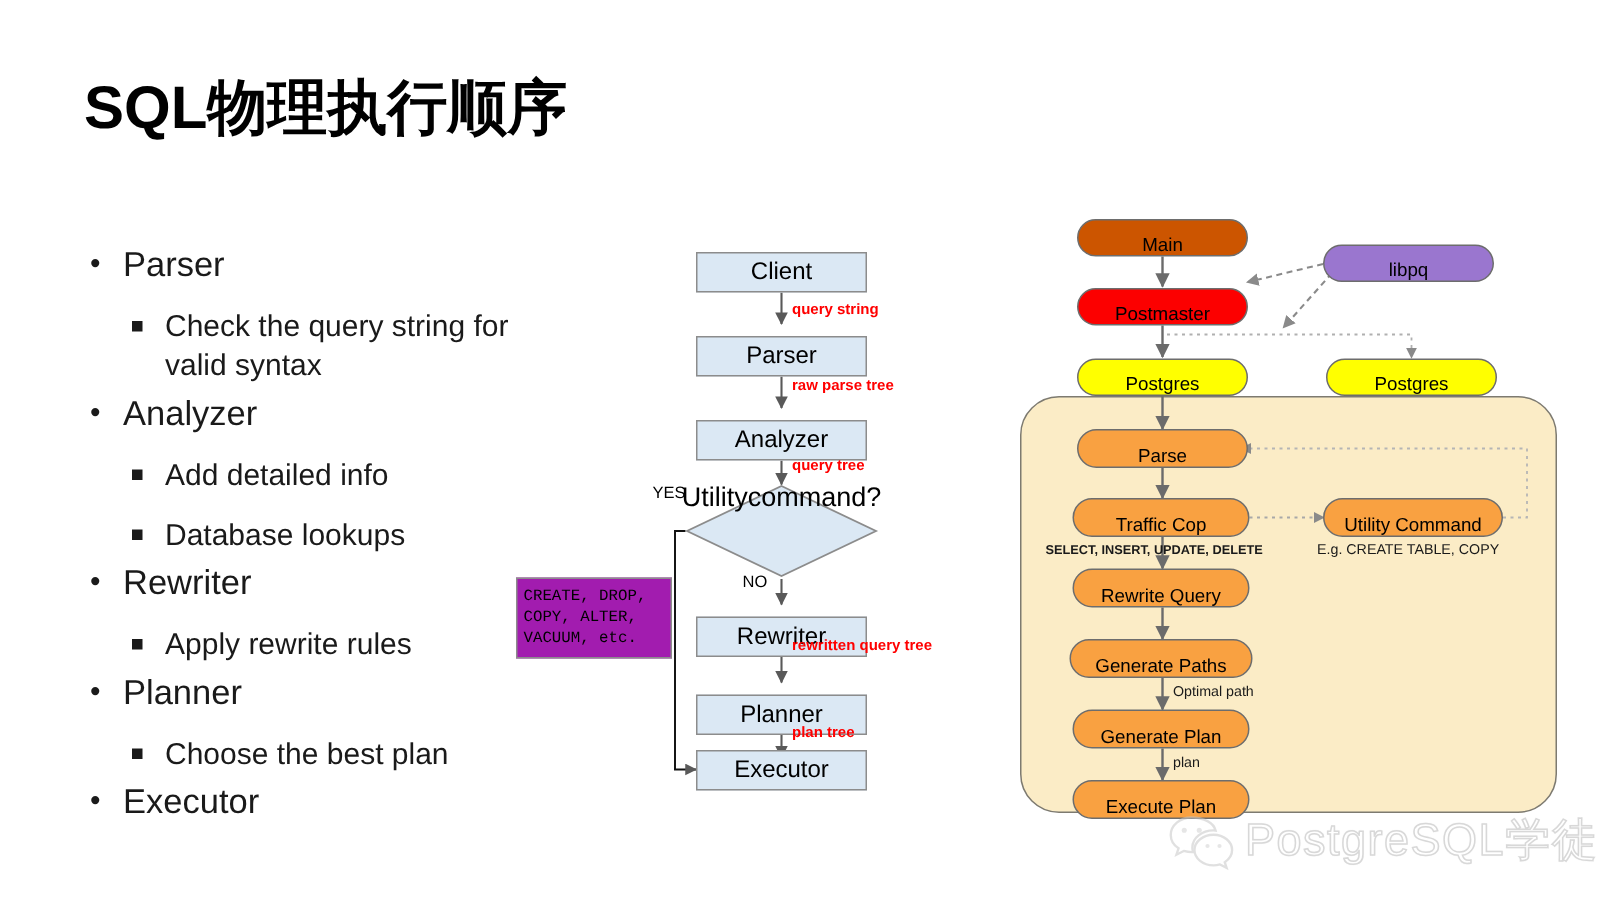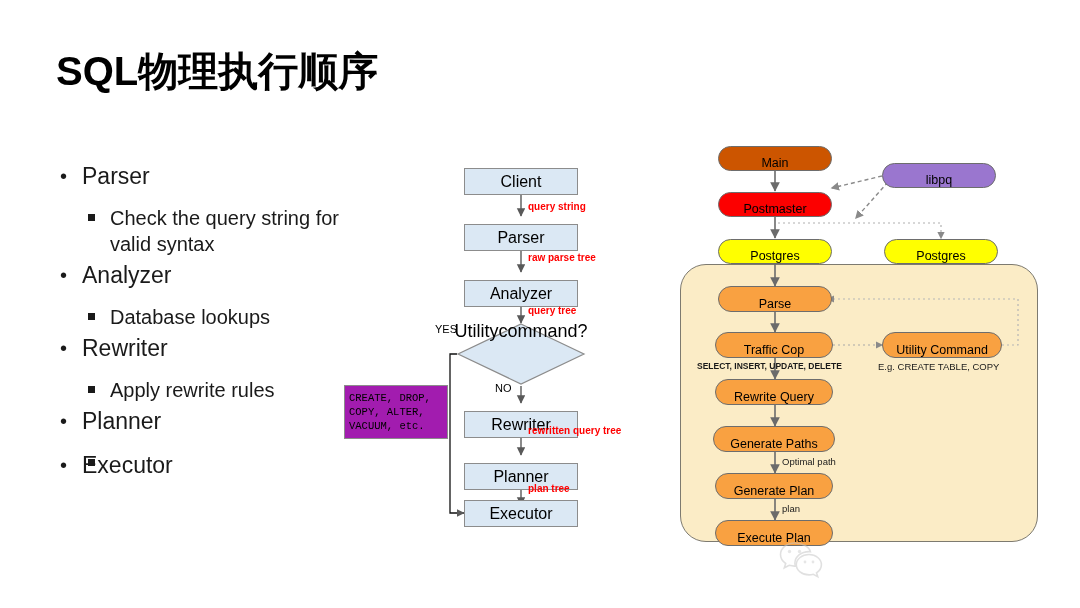--- a/index.html
+++ b/index.html
@@ -221,20 +221,21 @@
     <span class="sq"></span>
     <span>Check the query string for valid syntax</span>
   </div>
 
   <div class="bullet-l1">
     <span class="dot">•</span>
     <span>Analyzer</span>
   </div>
   <div class="bullet-l2">
     <span class="sq"></span>
+    <span>Add detailed info</span>
   </div>
   <div class="bullet-l2">
     <span class="sq"></span>
     <span>Database lookups</span>
   </div>
 
   <div class="bullet-l1">
     <span class="dot">•</span>
     <span>Rewriter</span>
   </div>
@@ -242,20 +243,21 @@
     <span class="sq"></span>
     <span>Apply rewrite rules</span>
   </div>
 
   <div class="bullet-l1">
     <span class="dot">•</span>
     <span>Planner</span>
   </div>
   <div class="bullet-l2">
     <span class="sq"></span>
+    <span>Choose the  best plan</span>
   </div>
 
   <div class="bullet-l1">
     <span class="dot">•</span>
     <span>Executor</span>
   </div>
 
 </div>
 
 <div id="flow-mid">
@@ -432,13 +434,14 @@
   <svg width="46" height="38" viewBox="0 0 46 38">
     <path d="M16.5 3C8.6 3 2.5 8.3 2.5 14.6c0 3.6 2 6.8 5.2 8.9l-1.4 4.3 4.9-2.5c1.7.5 3.5.8 5.3.8h.9
              c-.3-1-.5-2-.5-3.1 0-6.3 6.3-11.4 14.1-11.4.5 0 .9 0 1.4.1C31.2 6.6 24.5 3 16.5 3z" fill="none" stroke="#c8c8c8" stroke-width="1.6"></path>
     <circle cx="11.5" cy="11.5" r="1.7" fill="#d2d2d2"></circle>
     <circle cx="21.5" cy="11.5" r="1.7" fill="#d2d2d2"></circle>
     <path d="M31 14.5c-7 0-12.7 4.6-12.7 10.2 0 5.6 5.7 10.2 12.7 10.2 1.5 0 2.9-.2 4.3-.6l4.4 2.3-1.2-3.8
              c2.9-1.9 4.9-4.8 4.9-8.1 0-5.6-5.5-10.2-12.4-10.2z" fill="none" stroke="#c8c8c8" stroke-width="1.6"></path>
     <circle cx="27" cy="22" r="1.4" fill="#d2d2d2"></circle>
     <circle cx="35" cy="22" r="1.4" fill="#d2d2d2"></circle>
   </svg>
+  <div id="watermark-text">PostgreSQL学徒</div>
 </div>
 
 </body></html>

